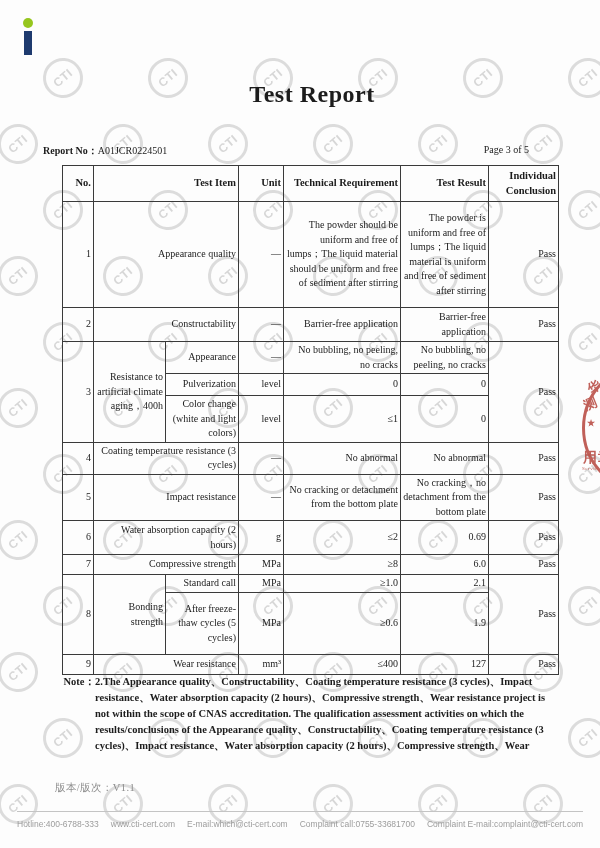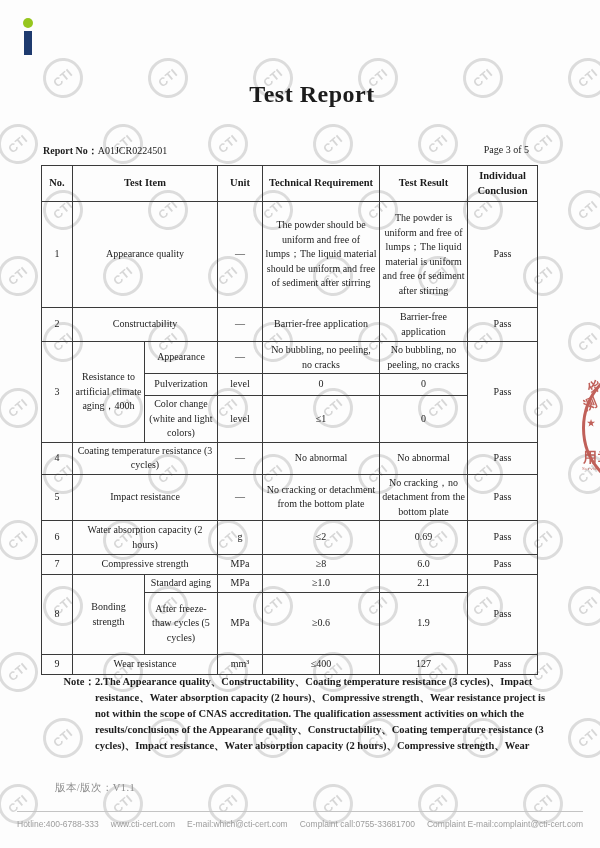--- a/index.html
+++ b/index.html
@@ -34,23 +34,23 @@
     position:absolute;top:81px;left:12px;width:100%;text-align:center;
     font-size:24px;font-weight:bold;letter-spacing:.5px;
   }
   .report-row{
     position:absolute;top:144px;left:43px;width:486px;
     display:flex;justify-content:space-between;font-size:10px;
   }
   .report-row b{font-weight:bold;}
   
   table.report{
-    position:absolute;left:41px;top:165px;width:496px;
+    position:absolute;left:62px;top:165px;width:496px;
     border-collapse:collapse;table-layout:fixed;
-    font-size:10px;text-align:center;
+    font-size:10px;text-align:right;
   }
   table.report td,table.report th{
     border:1px solid #3a3a3a;padding:1px 2px;vertical-align:middle;line-height:1.45;
     word-wrap:break-word;
   }
   table.report th{font-weight:bold;font-size:10.5px;line-height:1.35;}
   
   .note{
     position:absolute;left:57px;top:674px;width:496px;
     display:flex;font-weight:bold;font-size:10.5px;line-height:1.52;
@@ -262,21 +262,21 @@
             <td>7</td>
             <td colspan="2">Compressive strength</td>
             <td>MPa</td>
             <td>≥8</td>
             <td>6.0</td>
             <td>Pass</td>
           </tr>
           <tr style="height: 18px;">
             <td rowspan="2">8</td>
             <td rowspan="2">Bonding strength</td>
-            <td>Standard aging</td>
+            <td>Standard call</td>
             <td>MPa</td>
             <td>≥1.0</td>
             <td>2.1</td>
             <td rowspan="2">Pass</td>
           </tr>
           <tr style="height: 62px;">
             <td>After freeze-thaw cycles (5 cycles)</td>
             <td>MPa</td>
             <td>≥0.6</td>
             <td>1.9</td>

